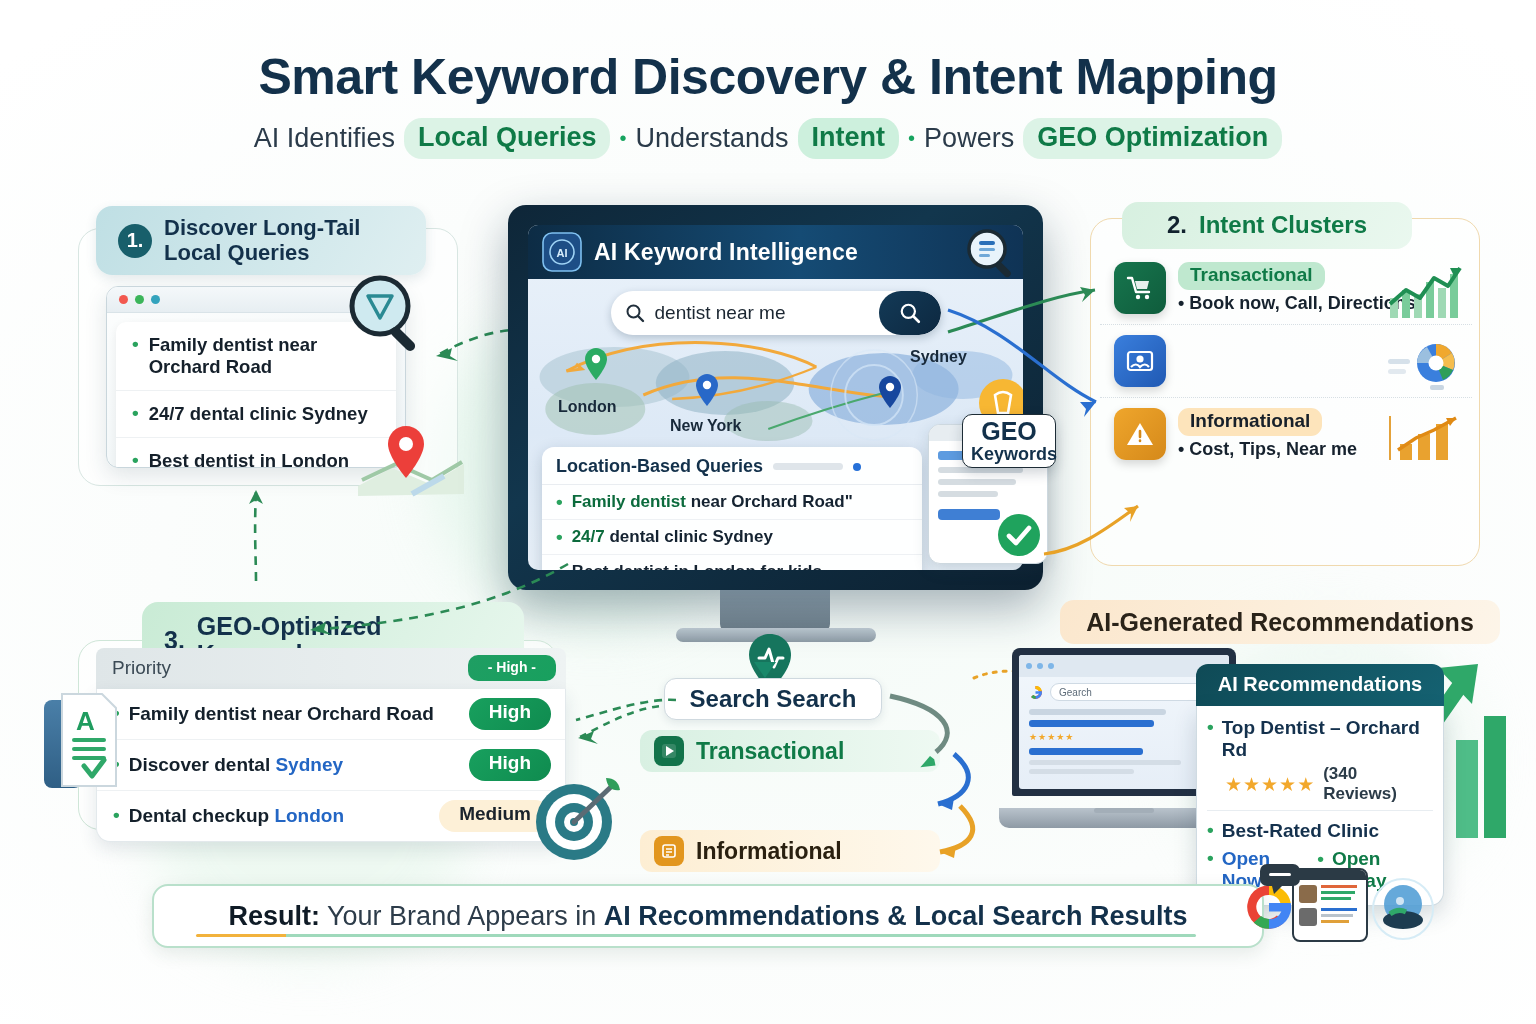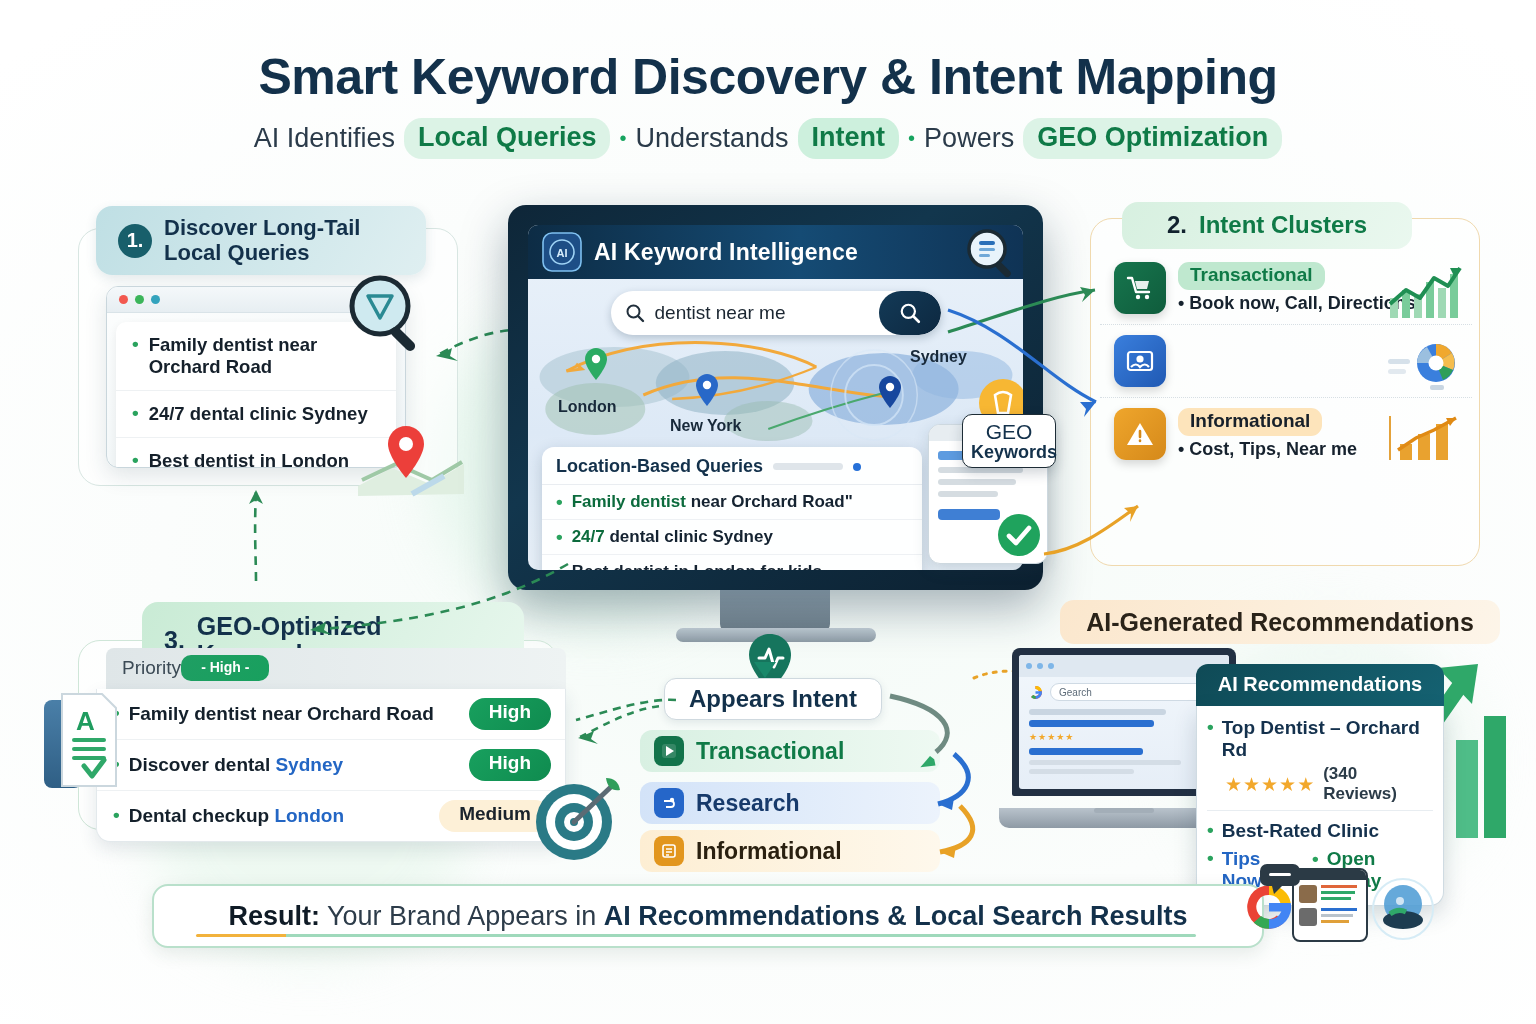--- a/index.html
+++ b/index.html
@@ -134,23 +134,23 @@
             box-shadow: 0 4px 10px rgba(0,0,0,.16); }
   .ictag { display:inline-block; font-size: 19px; font-weight: 700; padding: 2px 12px 4px;
            border-radius: 11px; margin-bottom: 3px; }
   .icdesc { font-size: 18px; font-weight: 600; color: #16222e; line-height: 1.18; }
   .minichart { position: absolute; right: 8px; top: 12px; }
 
   
   #geo-panel { left: 78px; top: 640px; width: 480px; height: 190px; }
   #geo-chip { left: 142px; top: 602px; }
   #geo-table { position: absolute; left: 96px; top: 648px; width: 470px; }
-  .thead { display: flex; align-items: center; justify-content: flex-start;
+  .thead { display: flex; align-items: center; justify-content: space-between;
     background: linear-gradient(90deg,#dfe6e8,#eef3f3); border-radius: 8px 8px 0 0;
-    padding: 7px 10px 8px 16px; font-size: 19px; color: #3b4a55; margin-left: 10px; }
+    padding: 7px 10px 8px 16px; font-size: 19px; color: #3b4a55; }
   .thigh { background: linear-gradient(135deg,#1f9e63,#18a05e); color: #fff; font-weight: 700;
     border-radius: 10px; padding: 4px 20px 6px; font-size: 14px; }
   .geobody { background: #fff; border: 1px solid #e3e9ec; border-top: none;
     border-radius: 0 0 14px 14px; box-shadow: 0 7px 18px rgba(30,60,80,.12); }
   .georow { display: flex; align-items: center; justify-content: space-between;
     padding: 9px 14px 9px 16px; border-bottom: 1px solid #eef1f3; }
   .georow:last-child { border-bottom: none; }
   .geokw { font-size: 19px; font-weight: 700; color: #14202b; display:flex; gap:9px; }
   .pill { font-size: 19px; font-weight: 700; padding: 3px 20px 7px; border-radius: 17px; }
   .pill-high { background: linear-gradient(135deg,#18a05e,#0f8b4f); color:#fff; }
@@ -383,21 +383,21 @@
       <div style="height:6px;background:#d5dce1;border-radius:3px;margin-bottom:6px;width:78%"></div>
       <div style="height:6px;background:#d5dce1;border-radius:3px;margin-bottom:6px;width:60%"></div>
       <div style="height:11px;background:#3f7fd4;border-radius:4px;width:62%;margin-top:12px;"></div>
     </div>
   </div>
   <svg class="abs" style="left:996px;top:512px;" width="46" height="46" viewBox="0 0 46 46">
     <circle cx="23" cy="23" r="21" fill="#1fa35d"></circle>
     <path d="M13 24 l7 7 l13 -15" stroke="#fff" stroke-width="4.6" fill="none" stroke-linecap="round" stroke-linejoin="round"></path>
   </svg>
   <div class="abs" style="left:962px;top:414px;width:94px;height:54px;background:#fff;border:1.5px solid #1d2c36;border-radius:10px;display:flex;flex-direction:column;align-items:center;justify-content:center;line-height:1.05;box-shadow:0 5px 13px rgba(20,40,60,.2);">
-    <span style="font-size:21px;font-weight:400;color:#13314b;">GEO</span>
+    <span style="font-size:25px;font-weight:700;color:#13314b;">GEO</span>
     <span style="font-size:18px;font-weight:700;color:#13314b;margin-left:10px;">Keywords</span>
   </div>
 
   <div class="abs panel-outline" id="intent-panel" style="border-color:#f0d9ae;"></div>
   <div class="abs stepchip" id="intent-chip" style="width:290px;background:linear-gradient(120deg,#d7f0e0,#eaf8ef);color:#0f7a47;font-size:24px;justify-content:center;">
     <span style="color:#11222e;">2.</span>
     <span>Intent Clusters</span>
   </div>
 
   <div class="abs" style="left:1100px;top:252px;width:372px;">
@@ -543,42 +543,33 @@
 
   <svg class="abs" style="left:560px;top:690px;" width="120" height="90">
     <path d="M112 16 C80 14 46 34 18 48" stroke="#2b8a55" stroke-width="2.6" fill="none" stroke-dasharray="7 6"></path>
     <path d="M18 48 l16 -7 l-3 8 l7 5 z" fill="#2b8a55"></path>
   </svg>
   <svg class="abs" style="left:296px;top:556px;" width="280" height="100">
     <path d="M272 8 C200 50 120 66 14 74" stroke="#2b8a55" stroke-width="2.6" fill="none" stroke-dasharray="9 7"></path>
     <path d="M14 74 l16 -8 l-2 8 l8 5 z" fill="#2b8a55"></path>
   </svg>
 
-  <div class="abs" id="si-title">Appears Intent</div>
+  <div class="abs" id="si-title">Search Search</div>
   <svg class="abs" style="left:752px;top:660px;" width="26" height="22">
     <path d="M2 2 L13 18 L24 2 Z" fill="#18886a"></path>
   </svg>
 
   <div class="sirow" style="top:730px;background:linear-gradient(90deg,#d8f0e2,#eef9f2);">
     <span class="siicon" style="background:#12734a;">
       <svg width="16" height="16" viewBox="0 0 16 16">
           <rect x="1" y="1" width="14" height="14" rx="3" fill="#fff" opacity=".15"></rect>
           <path d="M5 3 L13 8 L5 13 Z" fill="#fff"></path>
         </svg>
     </span>
     <span class="silabel" style="color:#0f7a47;">Transactional</span>
-  </div>
-  <div class="sirow" style="top:782px;background:linear-gradient(90deg,#d3e3f8,#ecf3fc);">
-    <span class="siicon" style="background:#2566c9;">
-      <svg width="16" height="16" viewBox="0 0 16 16">
-          <path d="M3 6 h7 a3 3 0 0 1 0 6 h-5" stroke="#fff" stroke-width="1.8" fill="none"></path>
-          <circle cx="11" cy="5" r="2.2" fill="#fff"></circle>
-        </svg>
-    </span>
-    <span class="silabel" style="color:#173a6b;">Research</span>
   </div>
   <div class="sirow" style="top:830px;background:linear-gradient(90deg,#fdeed3,#fef8ec);">
     <span class="siicon" style="background:#e2961e;">
       <svg width="16" height="16" viewBox="0 0 16 16">
           <rect x="2" y="2" width="12" height="12" rx="2" fill="none" stroke="#fff" stroke-width="1.6"></rect>
           <path d="M5 6h6M5 9h6M5 12h3" stroke="#fff" stroke-width="1.5"></path>
         </svg>
     </span>
     <span class="silabel" style="color:#2a2010;">Informational</span>
   </div>
@@ -651,21 +642,21 @@
       <div style="display:flex;align-items:center;gap:8px;padding:0 0 6px 18px;border-bottom:1px solid #e8edf1;margin-bottom:6px;">
         <span class="stars">★★★★★</span>
         <span class="reviews">(340 Reviews)</span>
       </div>
       <div class="airrow">
         <span class="bdot">•</span>
         <span>Best-Rated Clinic</span>
       </div>
       <div class="airrow">
         <span class="bdot">•</span>
-        <span style="color:#2366c4;">Tips Now</span>
+        <span style="color:#2366c4;">Open Now</span>
         <span style="color:#2aa35e;">•</span>
         <span style="color:#0f7a47;">Open Today</span>
       </div>
     </div>
   </div>
 
   <svg class="abs" style="left:566px;top:690px;" width="120" height="50">
     <path d="M110 10 C80 8 40 22 10 30" stroke="#2b8a55" stroke-width="2.6" fill="none" stroke-dasharray="8 6"></path>
   </svg>
 

